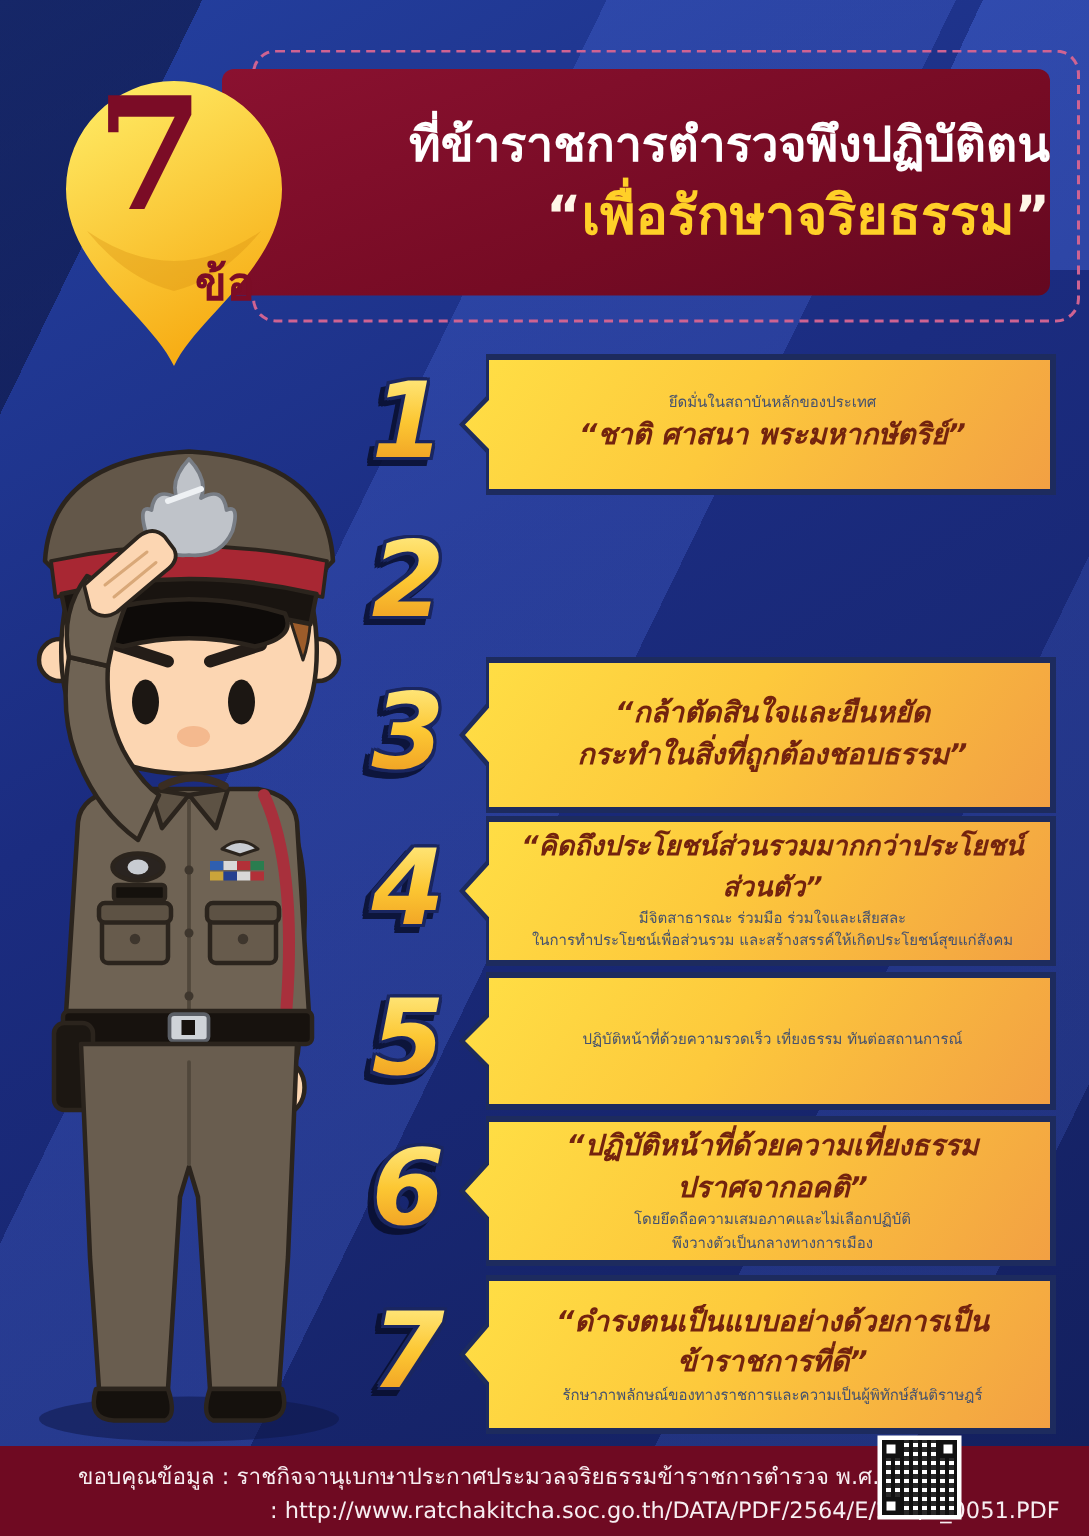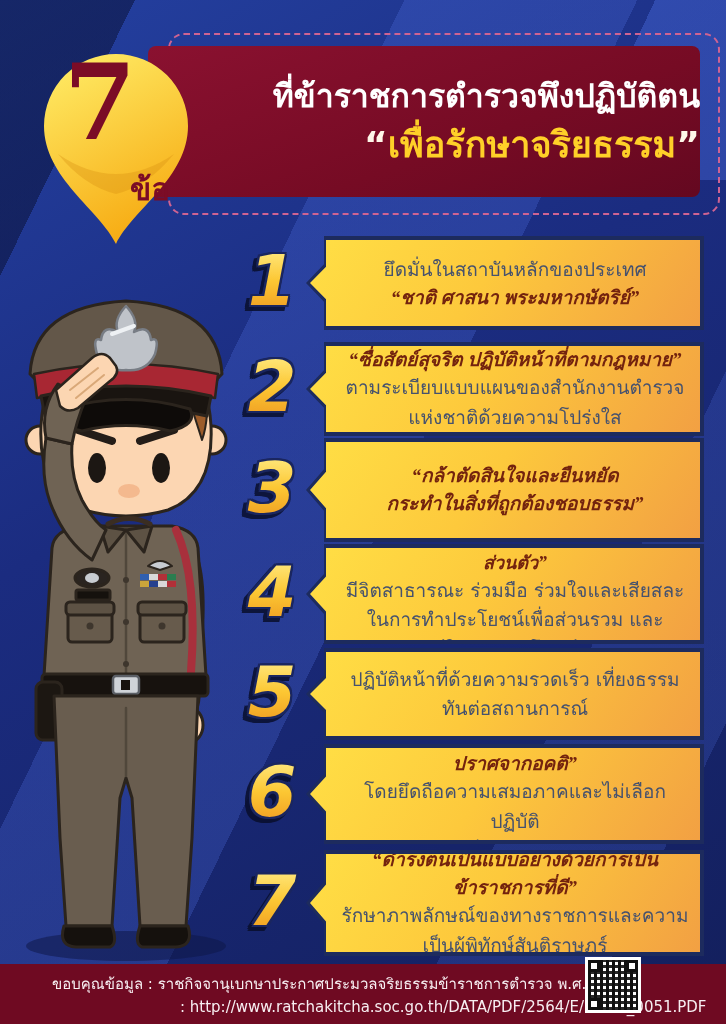--- a/index.html
+++ b/index.html
@@ -47,22 +47,22 @@
            drop-shadow(-4px 4px 0 rgba(8,14,44,.85));}
   .bubble-border{position:absolute;left:66px;right:0;top:0;bottom:0;
     background:#1d2b5e;
     clip-path:polygon(18px 0,100% 0,100% 100%,18px 100%,18px 70%,0 50%,18px 30%);}
   .bubble{position:absolute;inset:4px;
     background:linear-gradient(125deg,#ffdf45 0%,#fdc93c 45%,#f2a043 100%);
     clip-path:polygon(16px 0,100% 0,100% 100%,16px 100%,16px 69%,0 50%,16px 31%);
     display:flex;flex-direction:column;justify-content:center;align-items:center;
     text-align:center;padding:4px 10px 4px 30px;box-sizing:border-box;}
   .line{width:100%;}
-  .line.head{color:#73230e;font-weight:bold;font-style:italic;font-size:19px;line-height:1.45;font-family:Liberation Serif, serif;}
-  .line.sub{color:#46526e;font-size:19px;line-height:1.55;}
+  .line.head{color:#73230e;font-weight:bold;font-style:italic;font-size:19px;line-height:1.45;}
+  .line.sub{color:#46526e;font-size:10px;line-height:1.55;}
   .row1{top:236px;height:94px;} .row2{top:342px;height:94px;}
   .row3{top:438px;height:104px;} .row4{top:544px;height:100px;}
   .row5{top:648px;height:92px;}  .row6{top:744px;height:100px;}
   .row7{top:850px;height:106px;}
   .row4 .line.head{font-size:18px;}
 
   
   .officer{position:absolute;left:0px;top:278px;width:252px;height:692px;}
 
   
@@ -112,26 +112,20 @@
     <div class="bubble-border">
         <div class="bubble">
       <div class="line sub">ยึดมั่นในสถาบันหลักของประเทศ</div>
       <div class="line head">“ชาติ ศาสนา พระมหากษัตริย์”</div>
     </div>
       </div>
   </div>
 
   <div class="row row2">
     <div class="num">2</div>
-    <div class="bubble-border">
-        <div class="bubble">
-      <div class="line head">“ซื่อสัตย์สุจริต ปฏิบัติหน้าที่ตามกฎหมาย”</div>
-      <div class="line sub">ตามระเบียบแบบแผนของสำนักงานตำรวจแห่งชาติด้วยความโปร่งใส</div>
-    </div>
-      </div>
   </div>
 
   <div class="row row3">
     <div class="num">3</div>
     <div class="bubble-border">
         <div class="bubble">
       <div class="line head">“กล้าตัดสินใจและยืนหยัด</div>
       <div class="line head">กระทำในสิ่งที่ถูกต้องชอบธรรม”</div>
     </div>
       </div>

